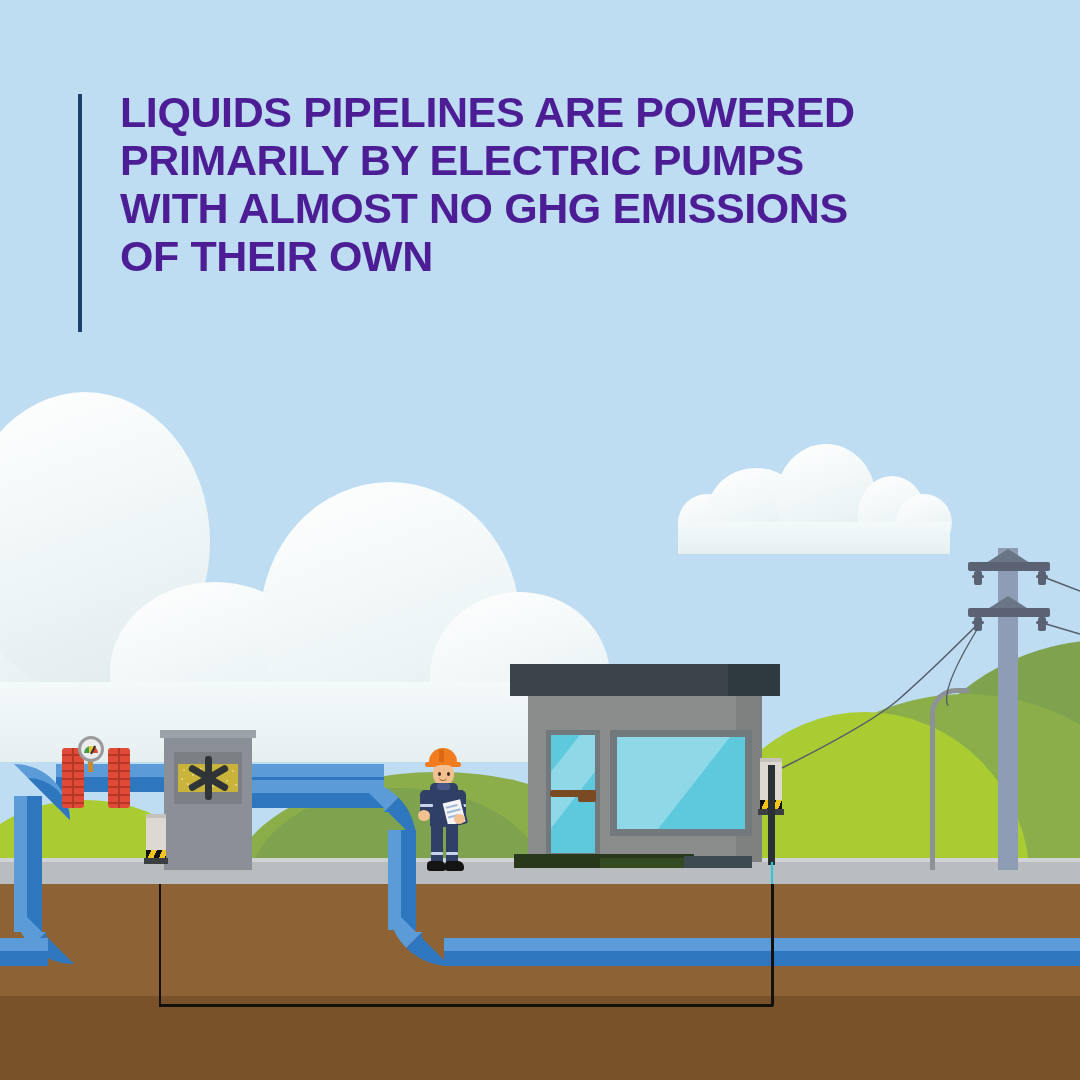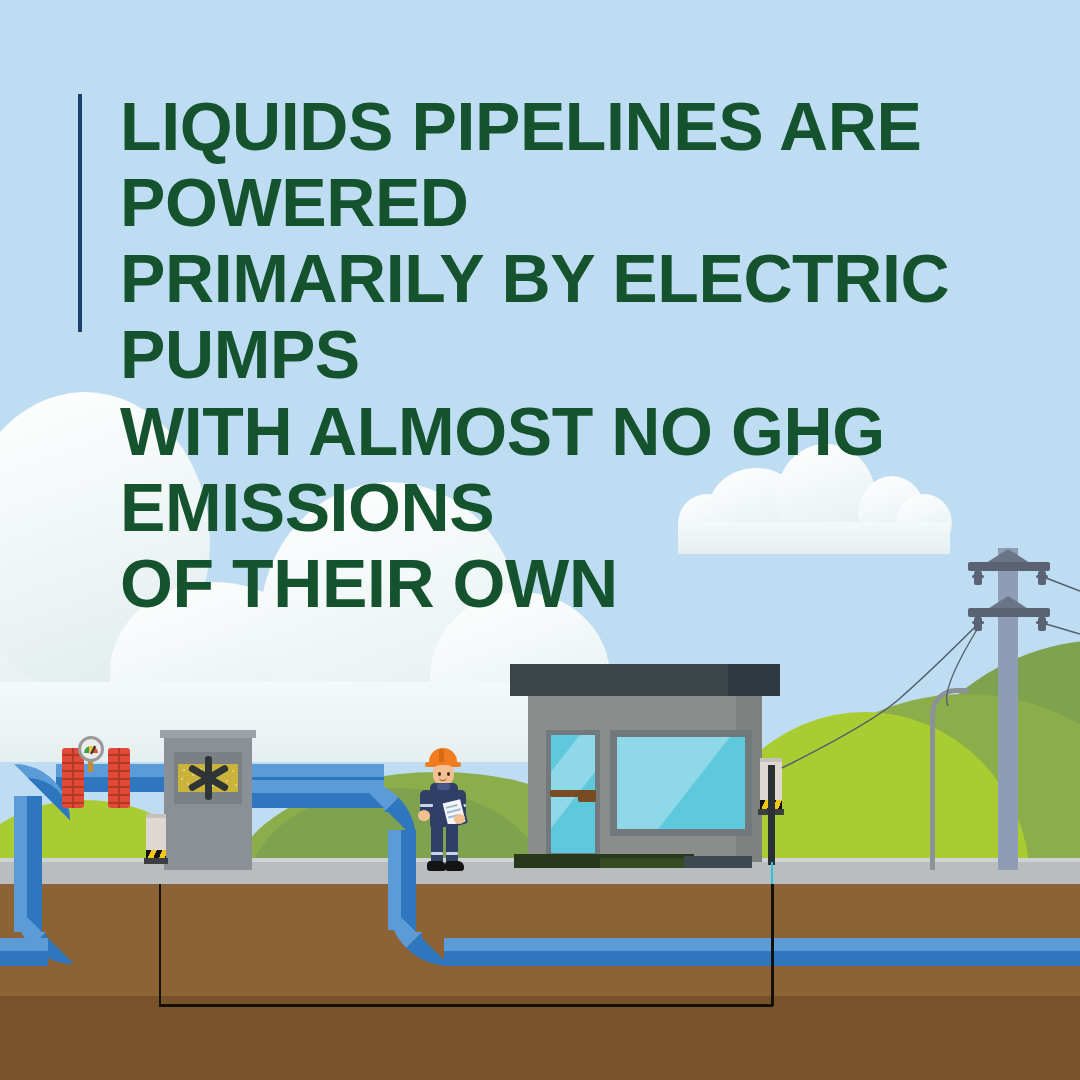--- a/index.html
+++ b/index.html
@@ -34,22 +34,22 @@
   }
   .accent-bar {
     width: 4px;
     height: 238px;
     background: #1d3f6e;
     flex: 0 0 auto;
     margin-top: 6px;
   }
   .headline {
     margin-left: 38px;
-    color: #14532d;
-    font-size: 68px;
+    color: #4c1d95;
+    font-size: 43px;
     line-height: 1.12;
     font-weight: 700;
     letter-spacing: -0.4px;
     text-transform: uppercase;
     white-space: pre-line;
     font-stretch: condensed;
   }
 
   
   .cloud { position: absolute; }

